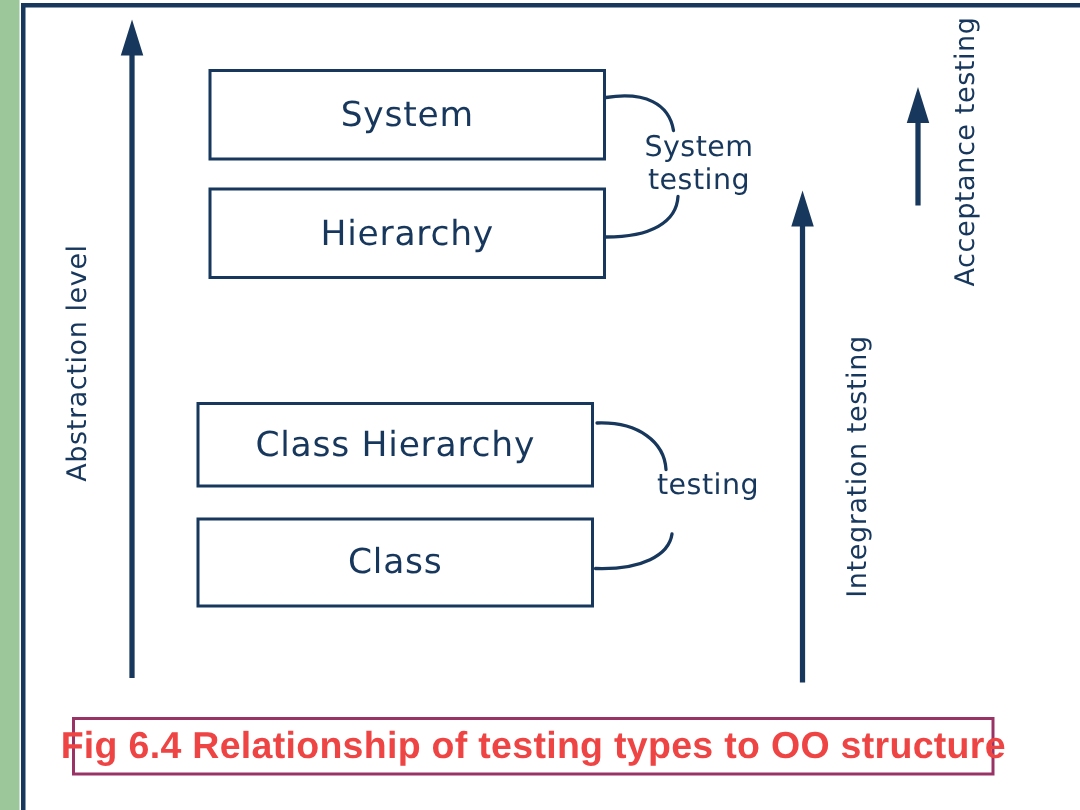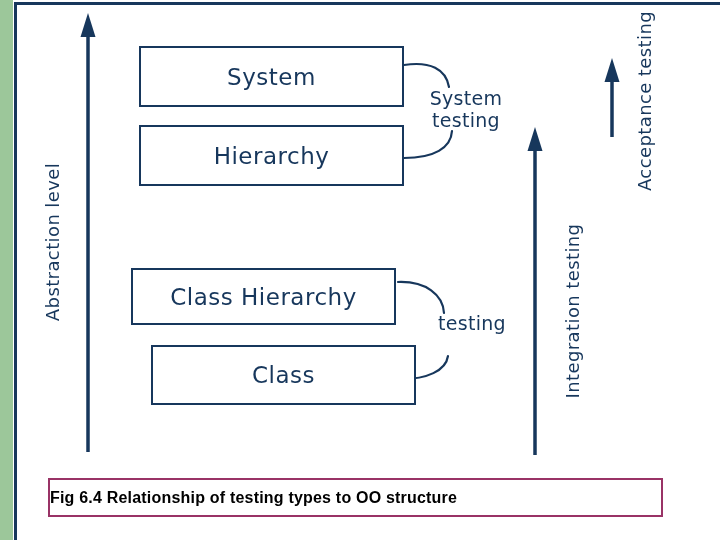--- a/index.html
+++ b/index.html
@@ -18,21 +18,21 @@
 
   
   .dbox {
     position:absolute; background:#ffffff; border:2px solid #17375c;
     display:flex; align-items:center; justify-content:center;
     color:#17375c; font-size:23px; letter-spacing:0.5px;
   }
   #box-system          { left:139px; top:46px;  width:261px; height:57px; }
   #box-subsystem       { left:139px; top:125px; width:261px; height:57px; }
   #box-class-hierarchy { left:131px; top:268px; width:261px; height:53px;text-align:right; }
-  #box-class           { left:131px; top:345px; width:261px; height:56px;margin-left:20px; }
+  #box-class           { left:131px; top:345px; width:261px; height:56px; }
 
   
   .brace-label {
     position:absolute; width:104px; text-align:center;
     color:#17375c; font-size:19px; line-height:22px; letter-spacing:0.3px;
   }
   #label-system-testing { left:414px; top:87px; }
   #label-unit-testing   { left:420px; top:312px; }
 
   
@@ -48,23 +48,23 @@
   
   #overlay { position:absolute; left:0; top:0; width:720px; height:540px; }
   .arrow-shaft { stroke:#17375c; stroke-width:3.5; }
   .arrow-head  { fill:#17375c; }
   .brace { stroke:#17375c; stroke-width:2.2; fill:none; stroke-linecap:round; }
 
   
   #caption {
     position:absolute; left:48px; top:478px; width:611px; height:35px;
     border:2px solid #993366; background:#ffffff;
-    display:flex; align-items:center; 
+    display:flex; align-items:center; justify-content:center;
     font-family:"Liberation Sans", sans-serif;
-    font-weight:bold; font-size:16px; color:#000000; letter-spacing:0.2px;
+    font-weight:bold; font-size:25px; color:#ef4444; letter-spacing:0.2px;
     white-space:nowrap;
   }
 </style>
 </head>
 <body>
 
 <div id="slide">
 
   <div class="green-strip"></div>
   <div class="frame-left"></div>

